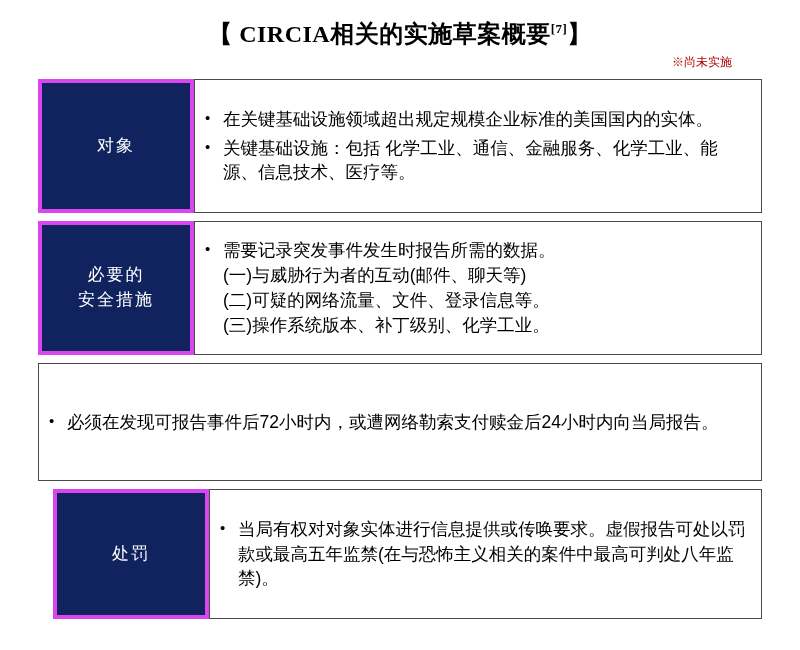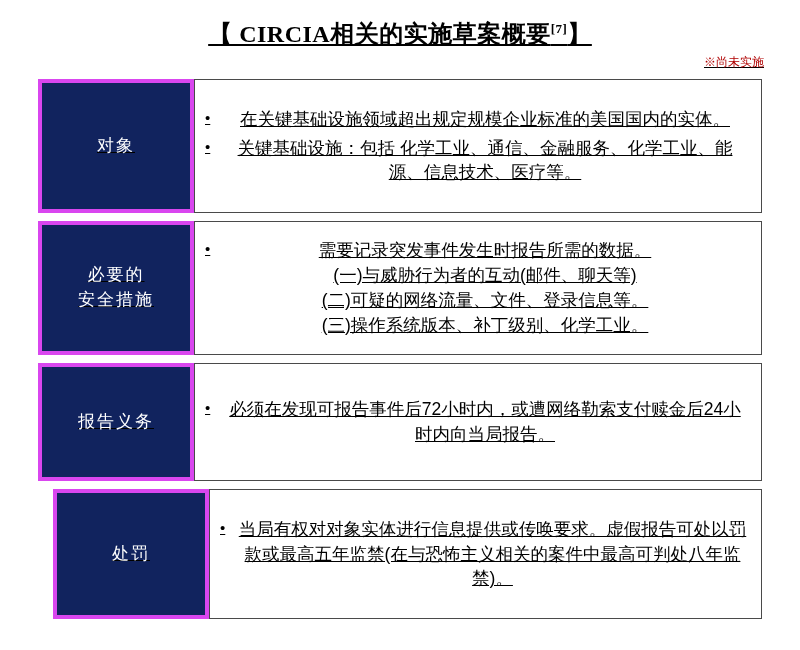--- a/index.html
+++ b/index.html
@@ -12,41 +12,40 @@
     background: #ffffff;
     font-family: "Liberation Sans", sans-serif;
     color: #000000;
     overflow: hidden;
   }
   .page {
     position: relative;
     width: 800px;
     height: 650px;
     box-sizing: border-box;
-    text-decoration: underline;
   }
   .title {
     text-align: center;
     font-family: "Liberation Serif", serif;
     font-size: 24px;
     font-weight: bold;
     color: #000000;
     padding-top: 18px;
     letter-spacing: 0.5px;
   }
   .title .sup {
     font-size: 13px;
     vertical-align: super;
     font-weight: bold;
   }
   .note {
     text-align: right;
     font-size: 12px;
     color: #b00000;
-    padding-right: 36px;
+    padding-right: 68px;
     margin-top: 4px;
     font-family: "Liberation Sans", sans-serif;
   }
   .table {
     margin: 8px auto 0 auto;
     width: 724px;
   }
   .row {
     display: flex;
     align-items: stretch;
@@ -89,21 +88,20 @@
   }
   .bullet-dot {
     flex: 0 0 18px;
     font-size: 15px;
     line-height: 1.5;
     text-align: left;
   }
   .bullet-text {
     flex: 1 1 auto;
     white-space: pre-line;
-    text-align: center;
   }
   .row-1 .content-cell { min-height: 134px; }
   .row-2 .content-cell { min-height: 134px; }
   .row-3 .content-cell { min-height: 118px; }
   .row-4 .content-cell { min-height: 130px; }
   .row-1 .label-cell { min-height: 134px; }
   .row-2 .label-cell { min-height: 134px; text-align: center; }
   .row-3 .label-cell { min-height: 118px; }
   .row-4 .label-cell { min-height: 130px; margin-left: 15px; }
 </style>
@@ -146,23 +144,20 @@
           <span class="bullet-dot">•</span>
           <span class="bullet-text">需要记录突发事件发生时报告所需的数据。
 (一)与威胁行为者的互动(邮件、聊天等)
 (二)可疑的网络流量、文件、登录信息等。
 (三)操作系统版本、补丁级别、化学工业。</span>
         </div>
       </div>
     </div>
 
     <div class="row row-3">
-      <div class="label-cell">
-        <span class="label-text">报告义务</span>
-      </div>
       <div class="content-cell">
         <div class="bullet-item">
           <span class="bullet-dot">•</span>
           <span class="bullet-text">必须在发现可报告事件后72小时内，或遭网络勒索支付赎金后24小时内向当局报告。</span>
         </div>
       </div>
     </div>
 
     <div class="row row-4">
       <div class="label-cell">

